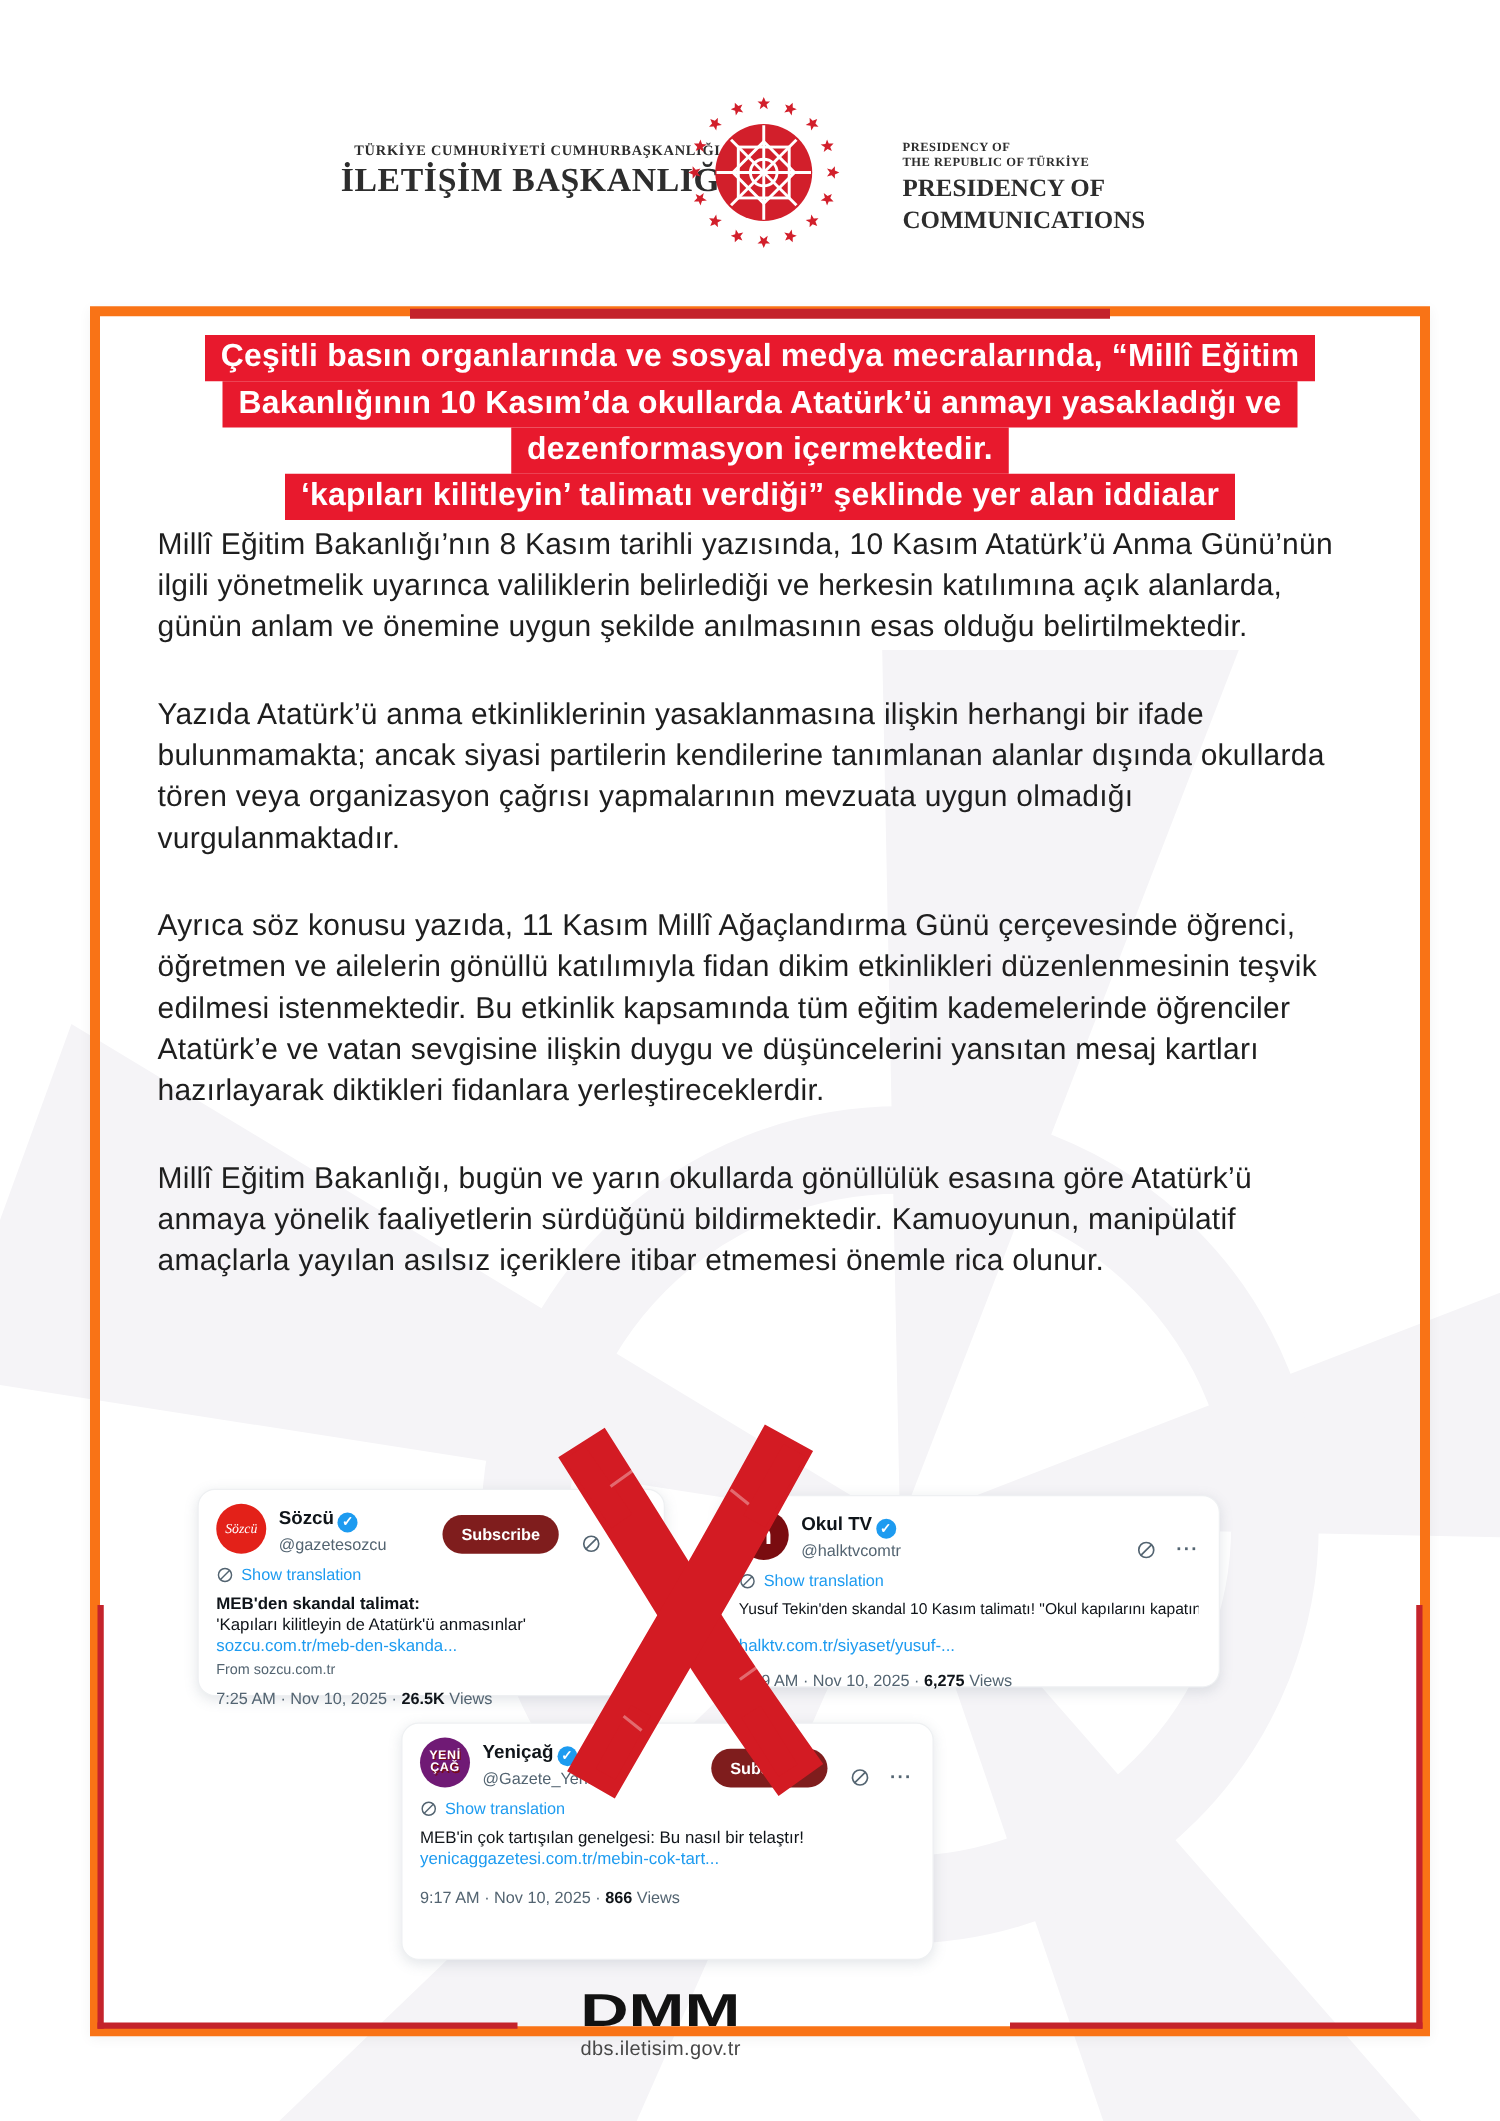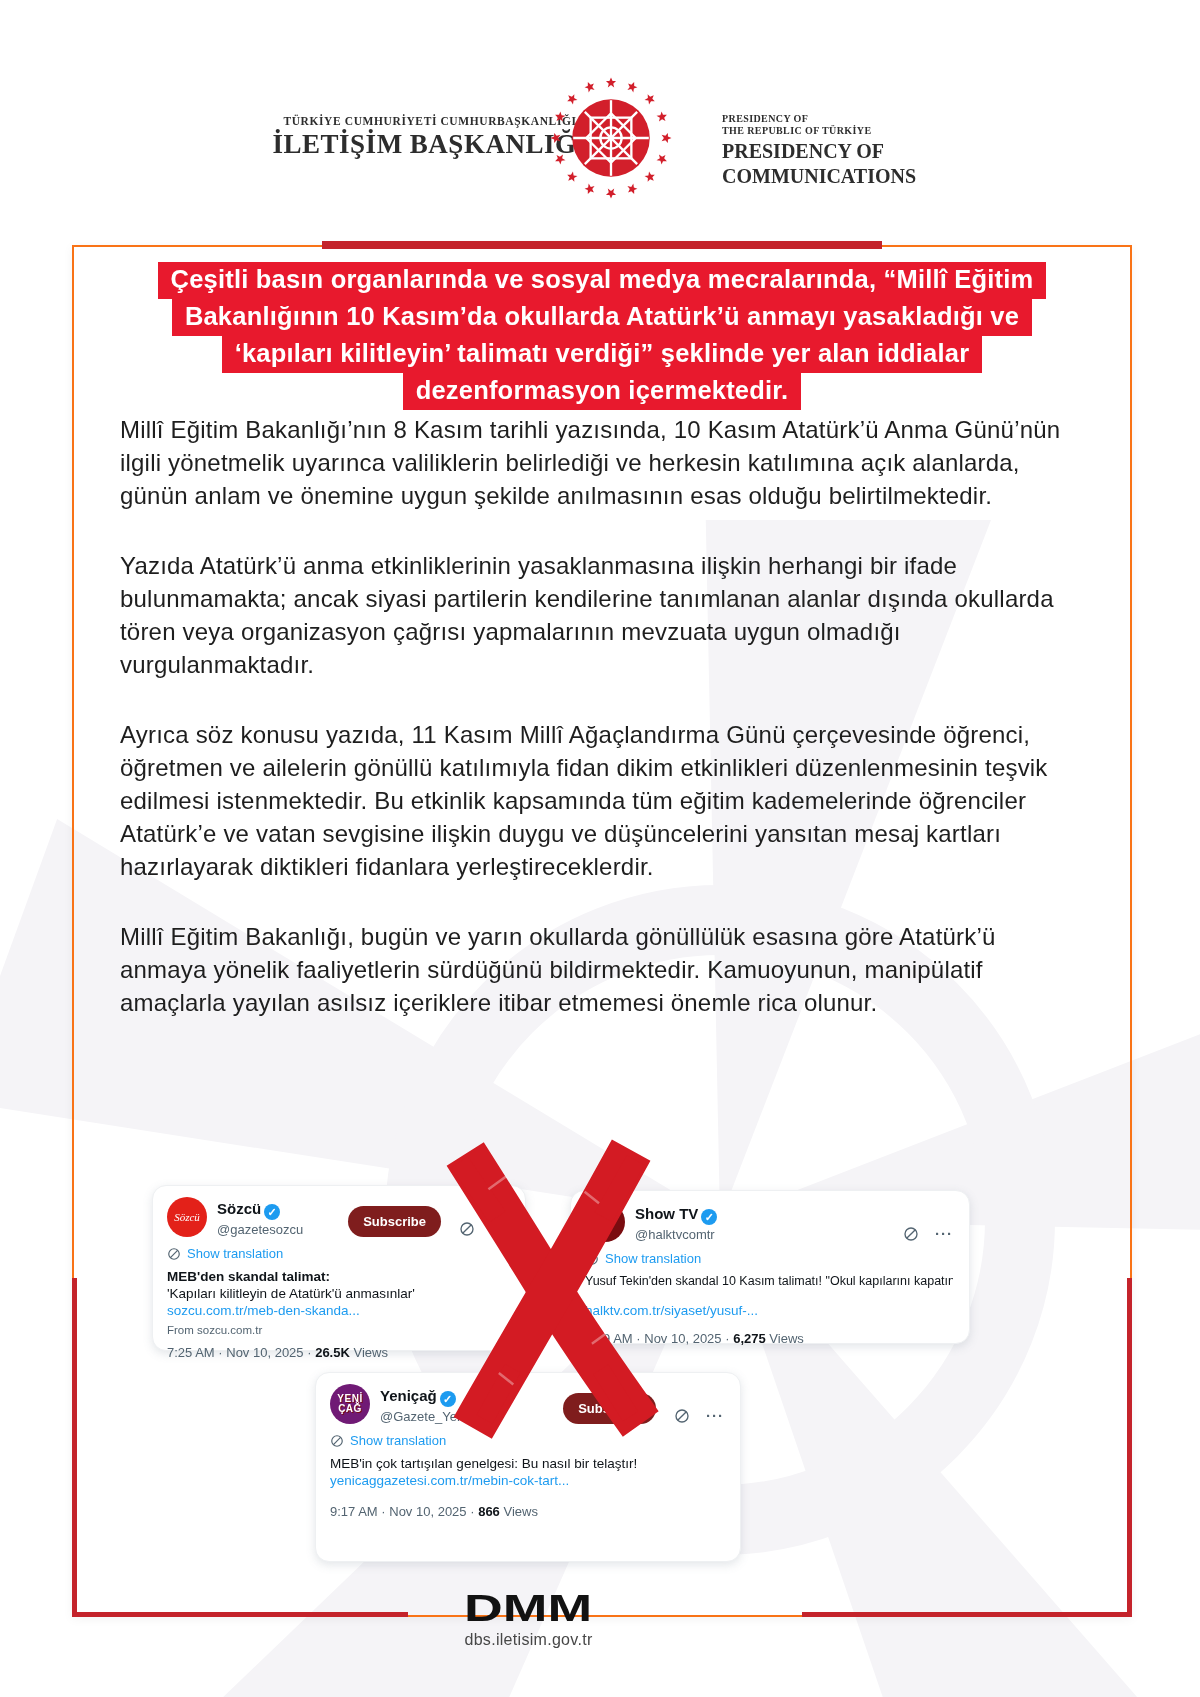--- a/index.html
+++ b/index.html
@@ -13,21 +13,21 @@
   .hdr{position:absolute;left:0;top:17px;width:1157px;height:210px;z-index:2;padding-left:16px;}
   .hdr-left{position:absolute;left:230px;top:98px;width:400px;text-align:center;color:#2d2d2d;}
   .hdr-left-small{font-size:11.5px;letter-spacing:.6px;font-family:"Liberation Serif",serif;font-weight:bold;}
   .hdr-left-big{font-size:27px;letter-spacing:.5px;font-family:"Liberation Serif",serif;font-weight:bold;margin-top:2px;}
   .hdr-emblem{position:absolute;left:548px;top:58px;width:126px;height:126px;}
   .hdr-right{position:absolute;left:722px;top:96px;color:#2d2d2d;font-family:"Liberation Serif",serif;}
   .hdr-right-small{font-size:10px;letter-spacing:.4px;font-weight:bold;line-height:12px;}
   .hdr-right-big{font-size:20px;font-weight:bold;line-height:22px;margin-top:3px;}
   
   .card{position:absolute;left:72px;top:245px;width:1056px;height:1368px;z-index:1;
-        border:2px solid #f97316;background:transparent;box-shadow:0 2px 10px rgba(0,0,0,.05);}
+        border:8px solid #f97316;background:transparent;box-shadow:0 2px 10px rgba(0,0,0,.05);}
   .red-top{position:absolute;left:50%;top:-6px;transform:translateX(-50%);width:560px;height:8px;background:#c4232b;}
   .red-left{position:absolute;left:-2px;top:1031px;width:5px;height:339px;background:#c4232b;}
   .red-right{position:absolute;right:-2px;top:1031px;width:5px;height:339px;background:#c4232b;}
   .red-bot-l{position:absolute;left:-2px;bottom:-2px;width:336px;height:5px;background:#c4232b;}
   .red-bot-r{position:absolute;right:-2px;bottom:-2px;width:330px;height:5px;background:#c4232b;}
   
   .banner{position:absolute;left:0;right:0;top:15px;text-align:center;z-index:3;}
   .banner .bl{margin:0;line-height:33px;}
   .banner .hl{display:inline-block;background:#e8192d;color:#ffffff;font-weight:bold;font-size:25.5px;
               padding:1px 13px 3px 13px;letter-spacing:.2px;}
@@ -146,22 +146,22 @@
 <div class="card">
   <div class="red-top"></div>
   <div class="red-left"></div>
   <div class="red-right"></div>
   <div class="red-bot-l"></div>
   <div class="red-bot-r"></div>
 
   <div class="banner">
     <div class="bl"><span class="hl">Çeşitli basın organlarında ve sosyal medya mecralarında, “Millî Eğitim</span></div>
     <div class="bl"><span class="hl">Bakanlığının 10 Kasım’da okullarda Atatürk’ü anmayı yasakladığı ve</span></div>
+    <div class="bl"><span class="hl">dezenformasyon içermektedir.</span></div>
     <div class="bl"><span class="hl">‘kapıları kilitleyin’ talimatı verdiği” şeklinde yer alan iddialar</span></div>
-    <div class="bl"><span class="hl">dezenformasyon içermektedir.</span></div>
   </div>
 
   <div class="body-text">
     <p>Millî Eğitim Bakanlığı’nın 8 Kasım tarihli yazısında, 10 Kasım Atatürk’ü Anma Günü’nün ilgili yönetmelik uyarınca valiliklerin belirlediği ve herkesin katılımına açık alanlarda, günün anlam ve önemine uygun şekilde anılmasının esas olduğu belirtilmektedir.</p>
     <p>Yazıda Atatürk’ü anma etkinliklerinin yasaklanmasına ilişkin herhangi bir ifade bulunmamakta; ancak siyasi partilerin kendilerine tanımlanan alanlar dışında okullarda tören veya organizasyon çağrısı yapmalarının mevzuata uygun olmadığı vurgulanmaktadır.</p>
     <p>Ayrıca söz konusu yazıda, 11 Kasım Millî Ağaçlandırma Günü çerçevesinde öğrenci, öğretmen ve ailelerin gönüllü katılımıyla fidan dikim etkinlikleri düzenlenmesinin teşvik edilmesi istenmektedir. Bu etkinlik kapsamında tüm eğitim kademelerinde öğrenciler Atatürk’e ve vatan sevgisine ilişkin duygu ve düşüncelerini yansıtan mesaj kartları hazırlayarak diktikleri fidanlara yerleştireceklerdir.</p>
     <p>Millî Eğitim Bakanlığı, bugün ve yarın okullarda gönüllülük esasına göre Atatürk’ü anmaya yönelik faaliyetlerin sürdüğünü bildirmektedir. Kamuoyunun, manipülatif amaçlarla yayılan asılsız içeriklere itibar etmemesi önemle rica olunur.</p>
   </div>
 
   <div class="tweet-card tc-a">
@@ -201,21 +201,21 @@
       <span>Views</span>
     </div>
   </div>
 
   <div class="tweet-card tc-b gap-b">
     <div class="tw-head">
       <div class="tw-avatar av-halktv">
         <span>h</span>
       </div>
       <div class="tw-names">
-        <div class="tw-name"><span>Show TV</span><span class="badge">✓</span></div>
+        <div class="tw-name"><span>Okul TV</span><span class="badge">✓</span></div>
         <div class="tw-handle">@halktvcomtr</div>
       </div>
       <span class="grok-icon">
         <svg viewBox="0 0 24 24" fill="none" stroke="currentColor" stroke-width="2">
             <circle cx="12" cy="12" r="9"></circle>
             <line x1="5.5" y1="18.5" x2="18.5" y2="5.5"></line>
           </svg>
       </span>
       <span class="more">···</span>
     </div>

